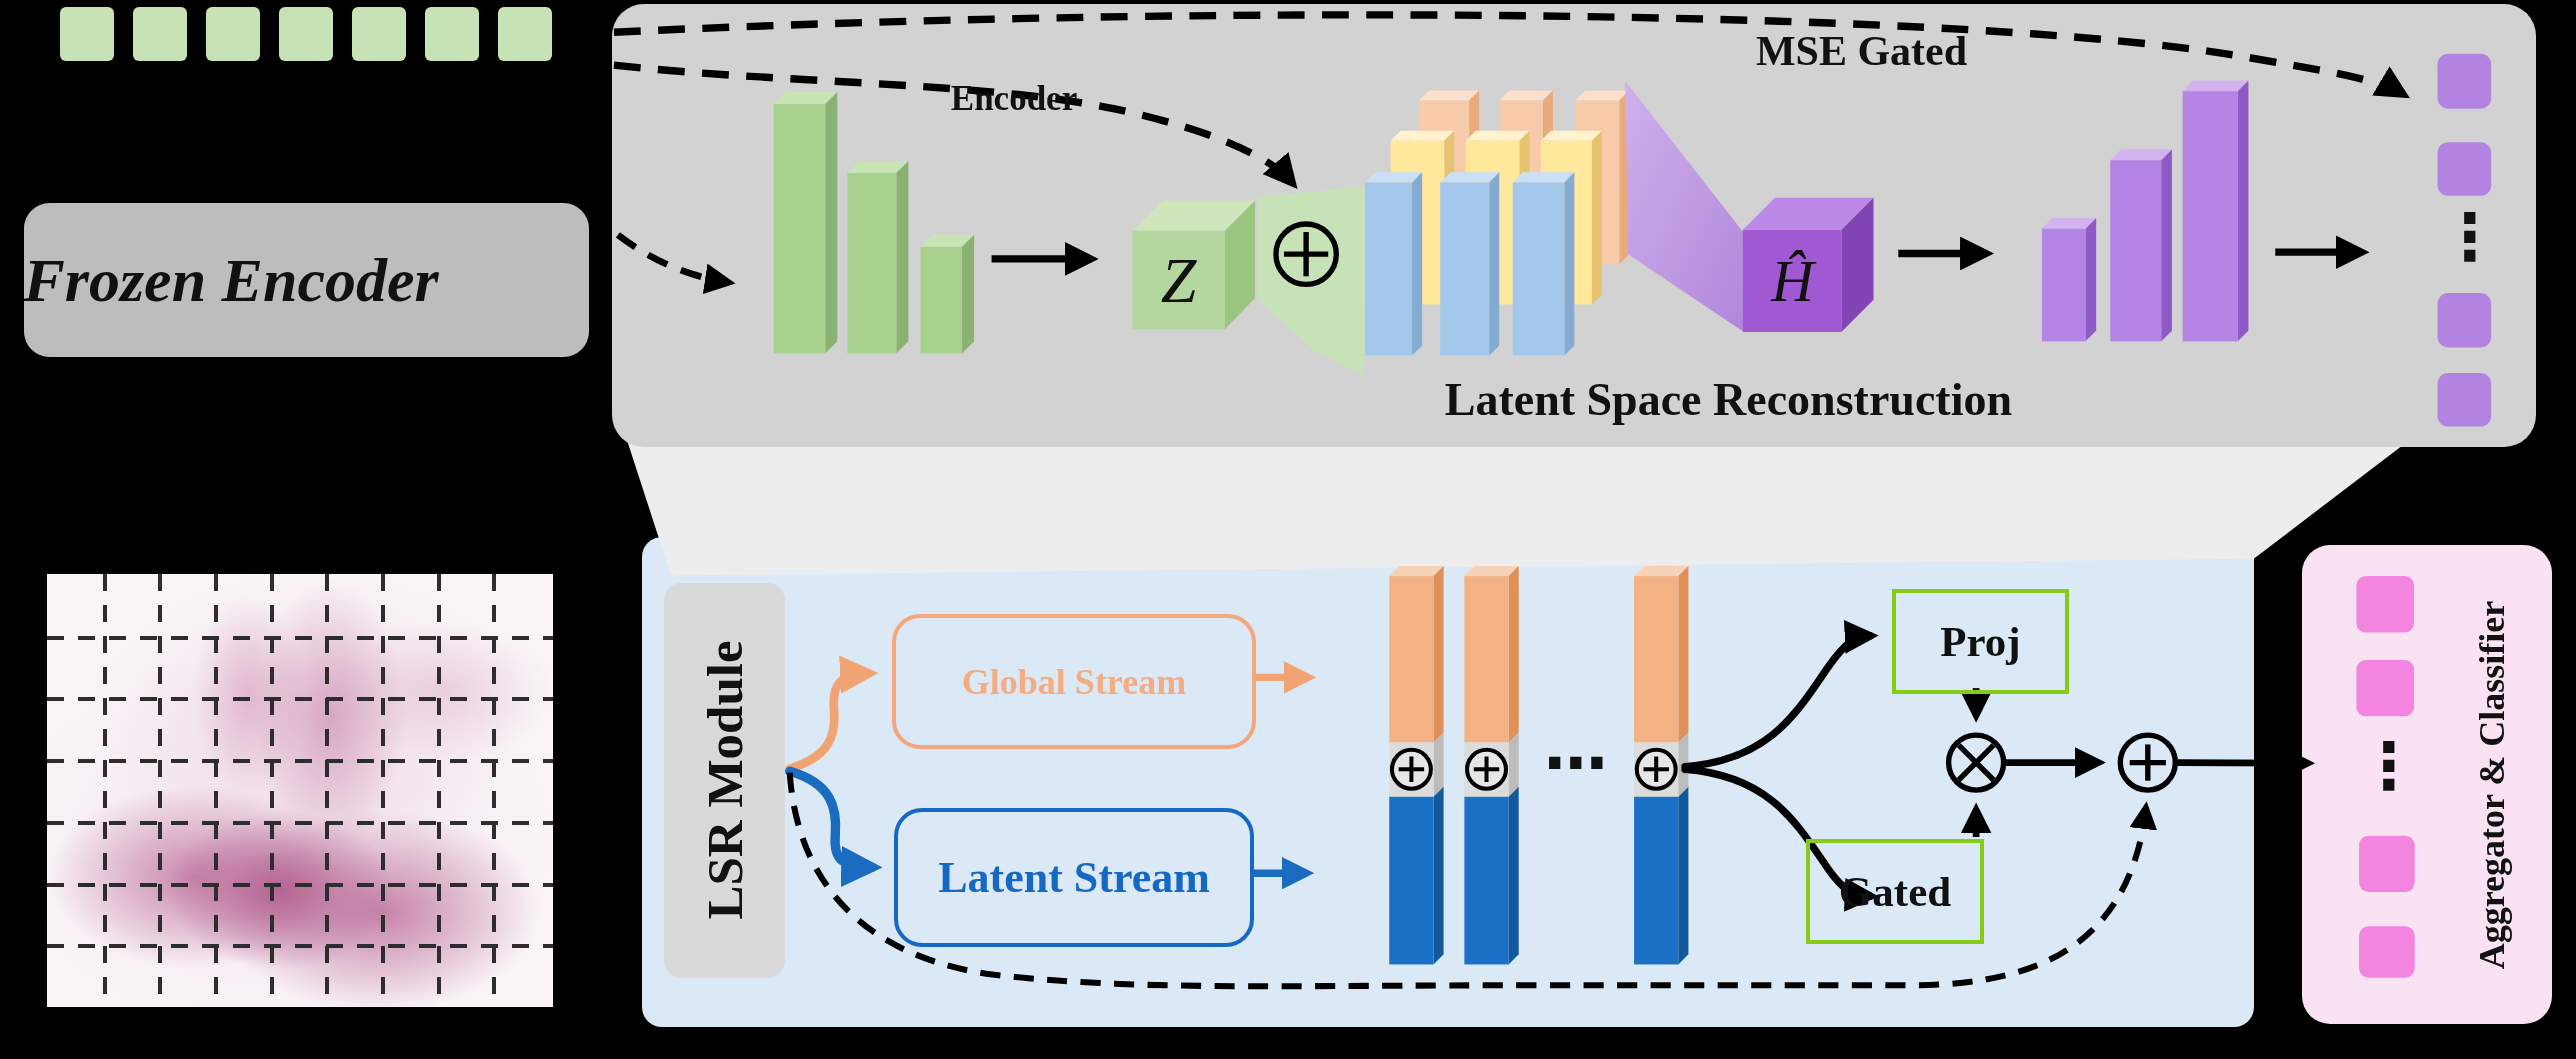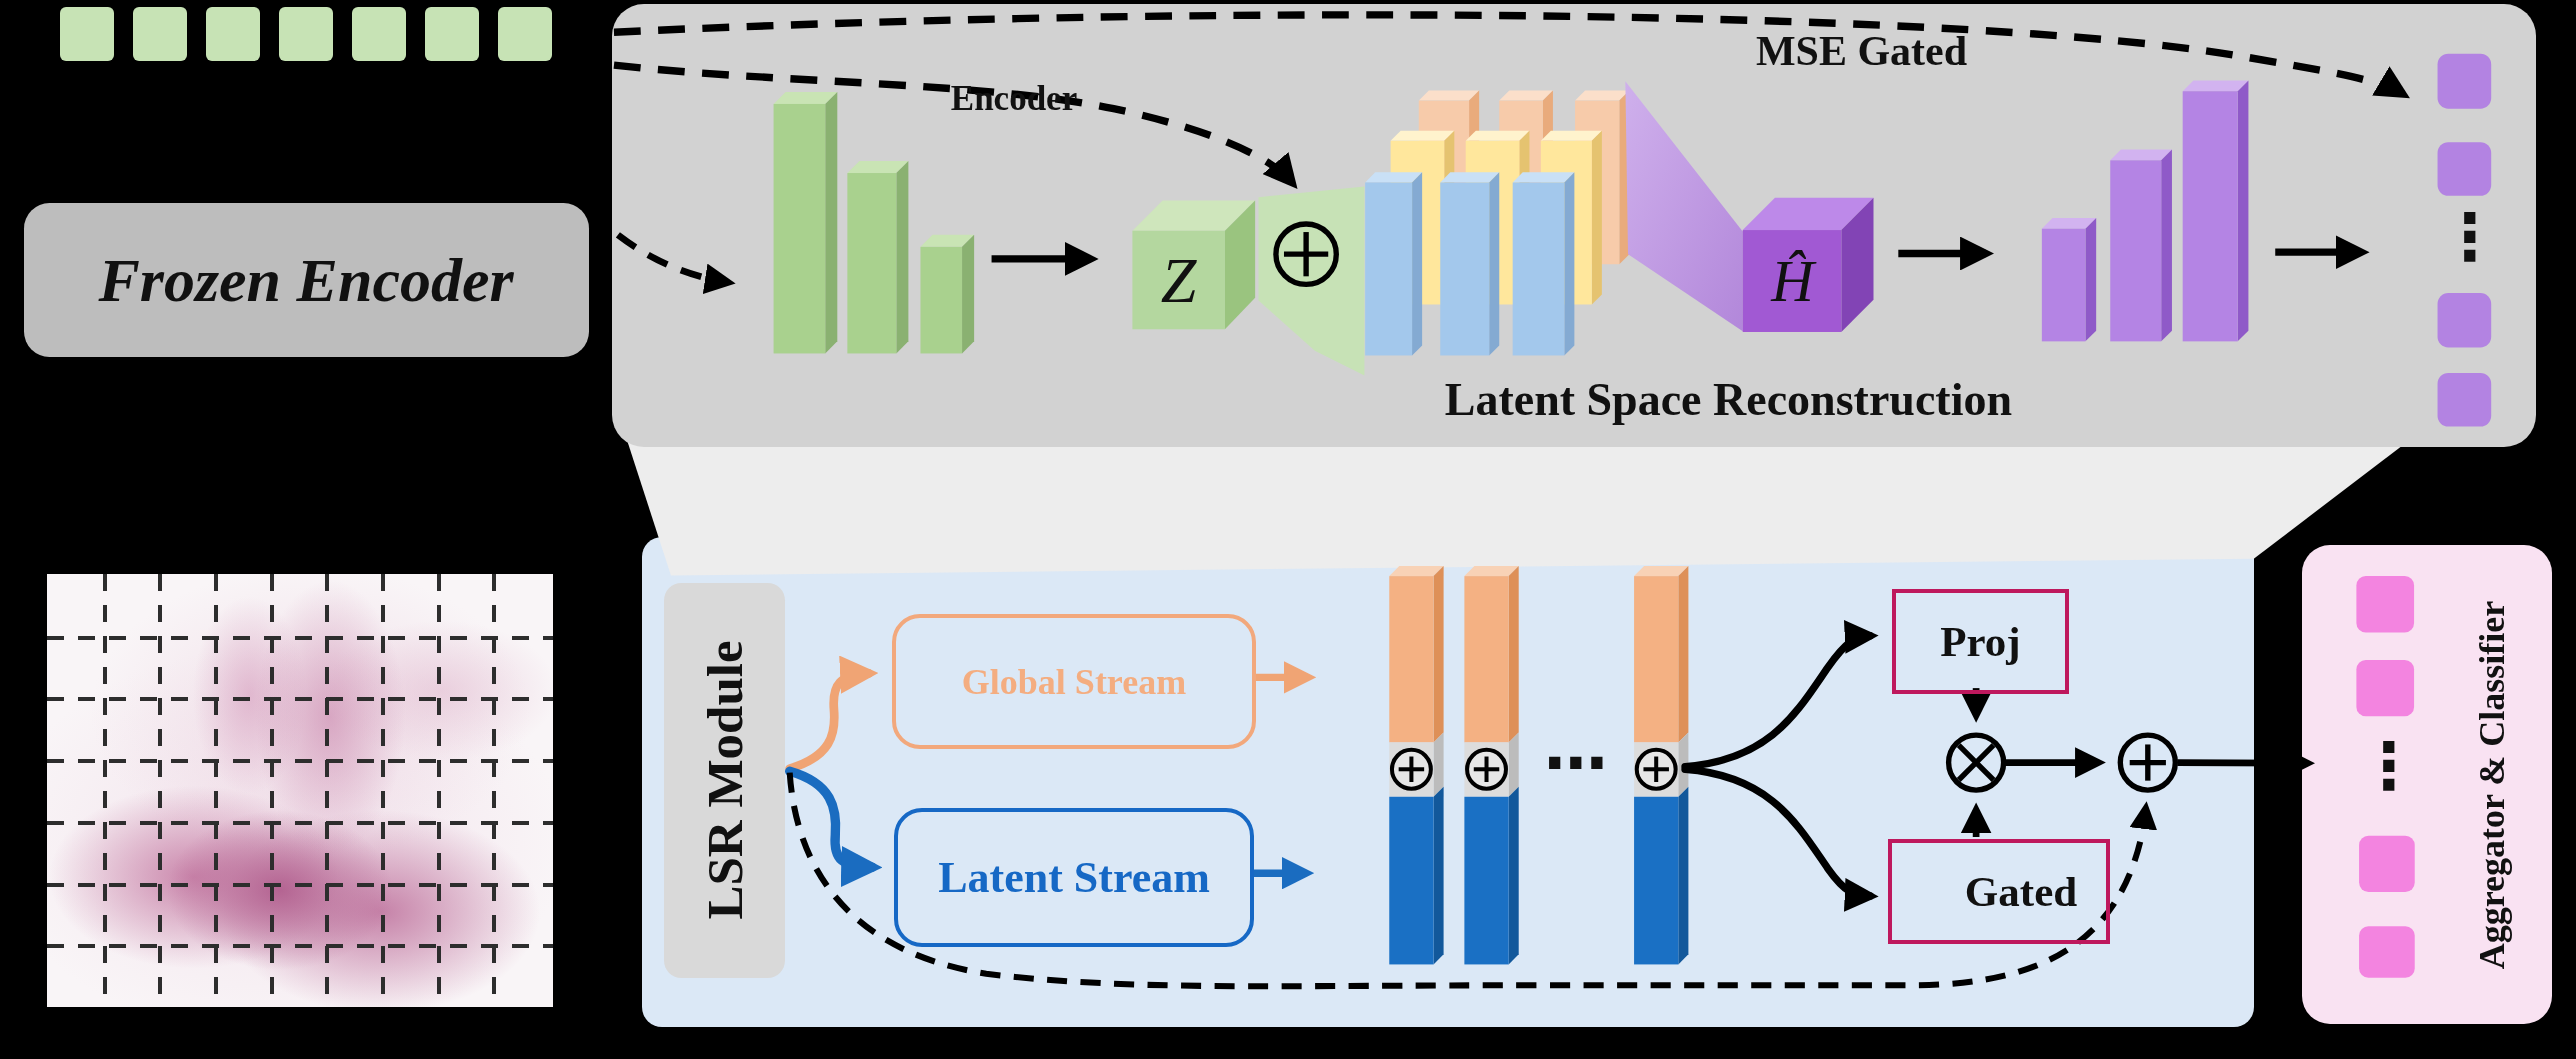--- a/index.html
+++ b/index.html
@@ -3,32 +3,32 @@
 <meta charset="utf-8">
 <style>
   html,body{margin:0;padding:0;background:#000;}
   .stage{position:relative;width:2576px;height:1059px;background:#000;overflow:hidden;
          font-family:"Liberation Serif","DejaVu Serif",serif;}
   .abs{position:absolute;}
   .panel{position:absolute;}
   .panel-gray{background:#d2d2d2;border-radius:32px;}
   .panel-blue{background:#dbe8f6;border-radius:20px;}
   .panel-pink{background:#f9e2f2;border-radius:28px;}
-  .frozen-box{background:#bdbdbd;border-radius:25.5px;display:flex;align-items:center;justify-content:center;}
+  .frozen-box{background:#bdbdbd;border-radius:25.5px;display:flex;align-items:center;justify-content:flex-start;}
   .frozen-box .lbl{font-style:italic;font-weight:bold;font-size:62px;color:#111;}
   .patch{position:absolute;width:54px;height:54px;border-radius:6px;background:#c7e3b5;}
   .title{position:absolute;font-weight:bold;color:#111;text-align:center;}
   .cube-lbl{position:absolute;display:flex;align-items:center;justify-content:center;
             font-style:italic;color:#111;}
   .vlabel{position:absolute;font-weight:bold;color:#111;white-space:nowrap;
           transform:translate(-50%,-50%) rotate(-90deg);}
   .lsr-box{background:#d9d9d9;border-radius:17.4px;}
   .stream-box{position:absolute;border-radius:28px;display:flex;align-items:center;justify-content:center;
               font-weight:bold;background:transparent;}
-  .opbox{position:absolute;border:4px solid #be185d;display:flex;align-items:center;justify-content:center;
+  .opbox{position:absolute;border:4px solid #84cc16;display:flex;align-items:center;justify-content:center;
          font-weight:bold;font-size:43px;color:#111;background:transparent;}
   .ellipsis-h{position:absolute;font-family:"DejaVu Sans",sans-serif;font-weight:bold;color:#111;
               font-size:64px;text-align:center;line-height:1;}
   .ellipsis-v{position:absolute;font-family:"DejaVu Sans",sans-serif;font-weight:bold;color:#111;
               font-size:64px;text-align:center;line-height:0.9;}
   .histo{position:absolute;left:47px;top:574px;width:506px;height:433px;background-color:#f9f5f7;
     background-image:
       radial-gradient(ellipse 161px 114px at 46% 73%, rgba(176,92,140,0.9), rgba(176,92,140,0) 70%),
       radial-gradient(ellipse 201px 127px at 29% 70%, rgba(195,118,160,0.85), rgba(195,118,160,0) 72%),
       radial-gradient(ellipse 221px 141px at 66% 78%, rgba(186,104,150,0.8), rgba(186,104,150,0) 72%),
@@ -289,21 +289,21 @@
   </div>
   <div class="stream-box" style="left:894px;top:808px;width:352px;height:131px;border:4.7px solid #1668c5;color:#1668c5;font-size:44px;z-index:6;">
     <span>Latent Stream</span>
   </div>
 
   <div class="ellipsis-h" style="left:1529px;top:731px;width:94px;z-index:6;">⋯</div>
 
   <div class="opbox" style="left:1892px;top:589px;width:169px;height:97px;z-index:6;">
     <span>Proj</span>
   </div>
-  <div class="opbox" style="left:1888px;top:839px;width:170px;height:97px;z-index:6;padding-left:44px;">
+  <div class="opbox" style="left:1806px;top:839px;width:170px;height:97px;z-index:6;">
     <span>Gated</span>
   </div>
 
   <div class="vlabel" style="left:2492px;top:785px;font-size:36px;z-index:7;">Aggregator &amp; Classifier</div>
   <div class="ellipsis-v" style="left:2357px;top:738px;width:58px;z-index:6;">⋮</div>
 
 </div>
 
 
 </body></html>

